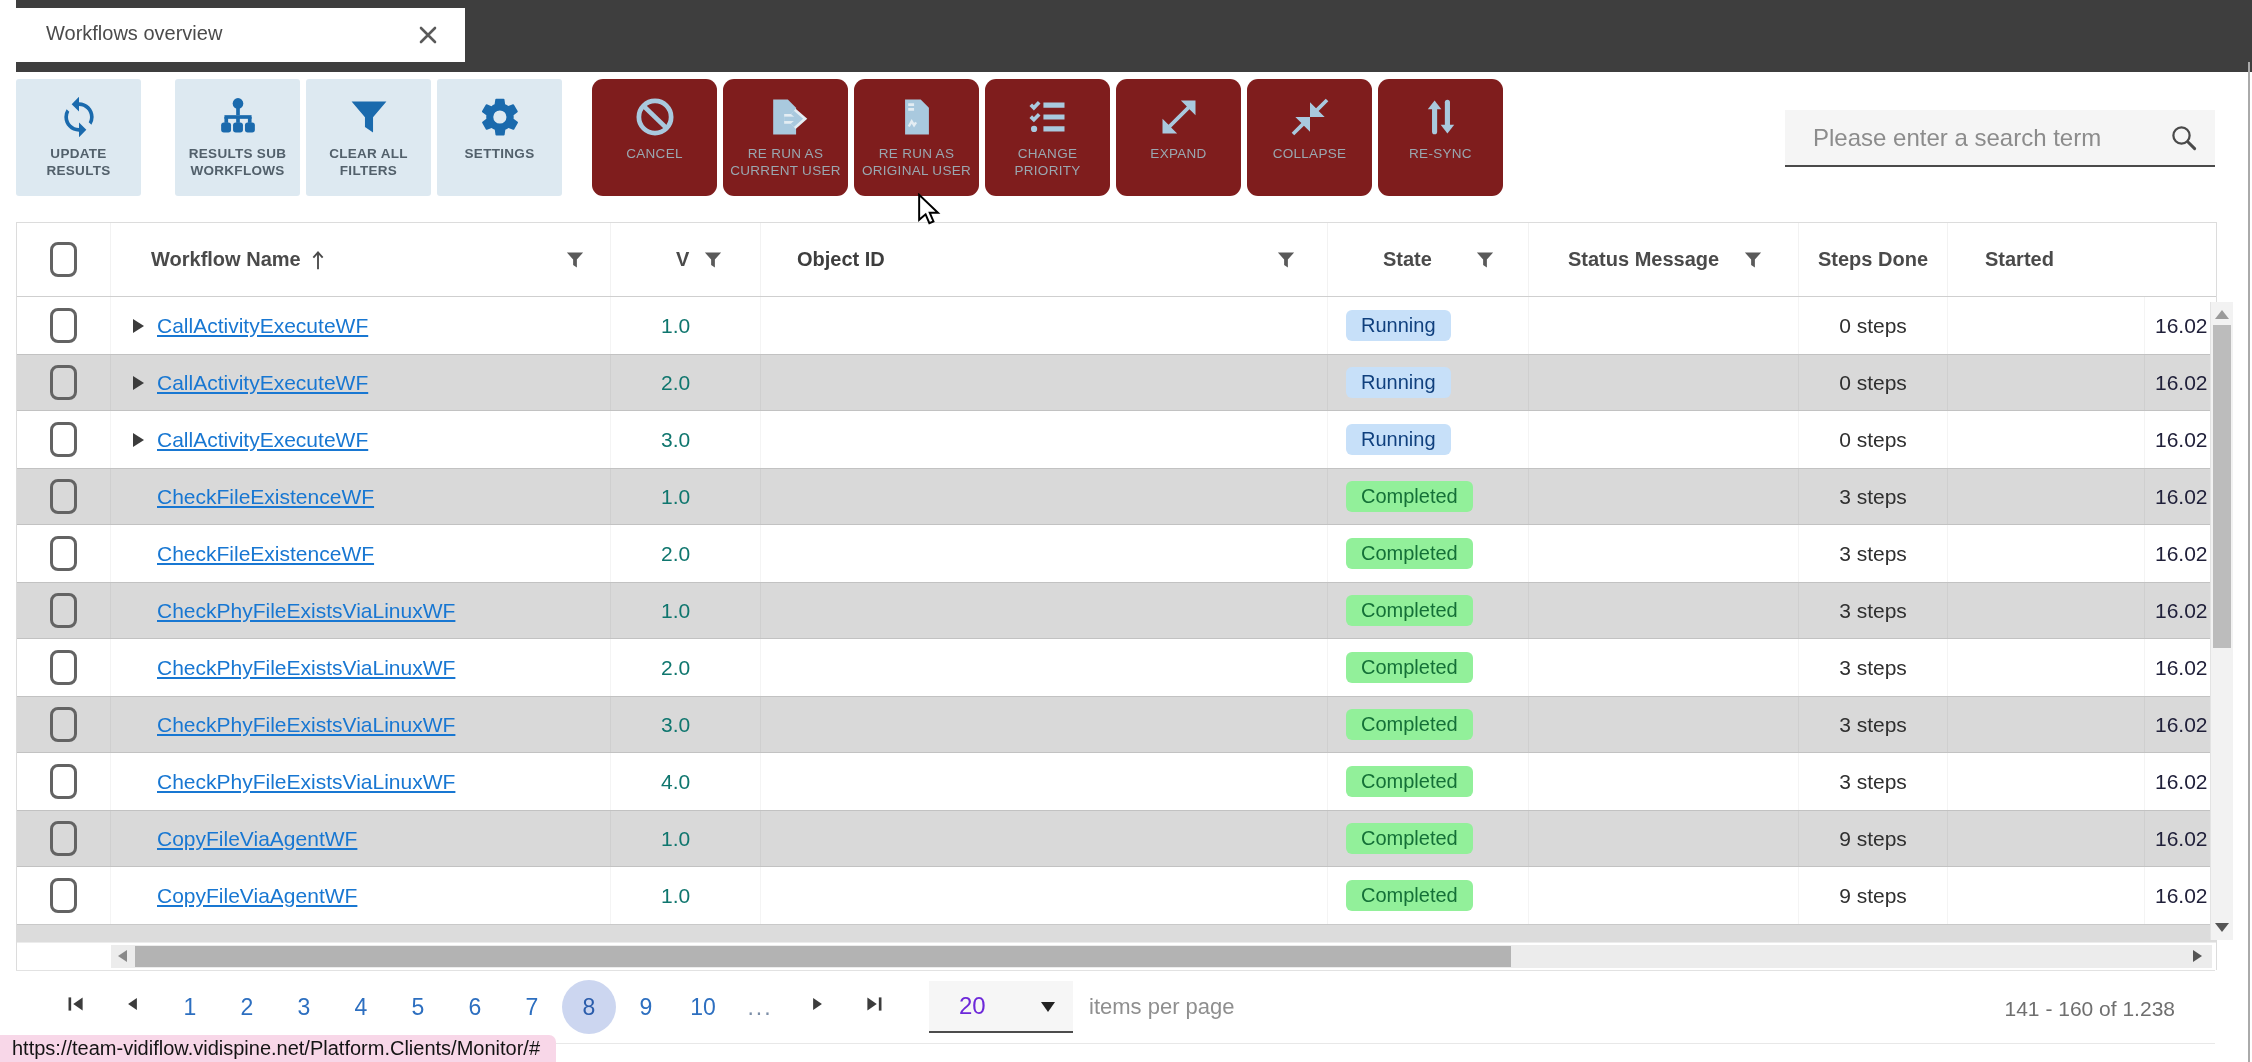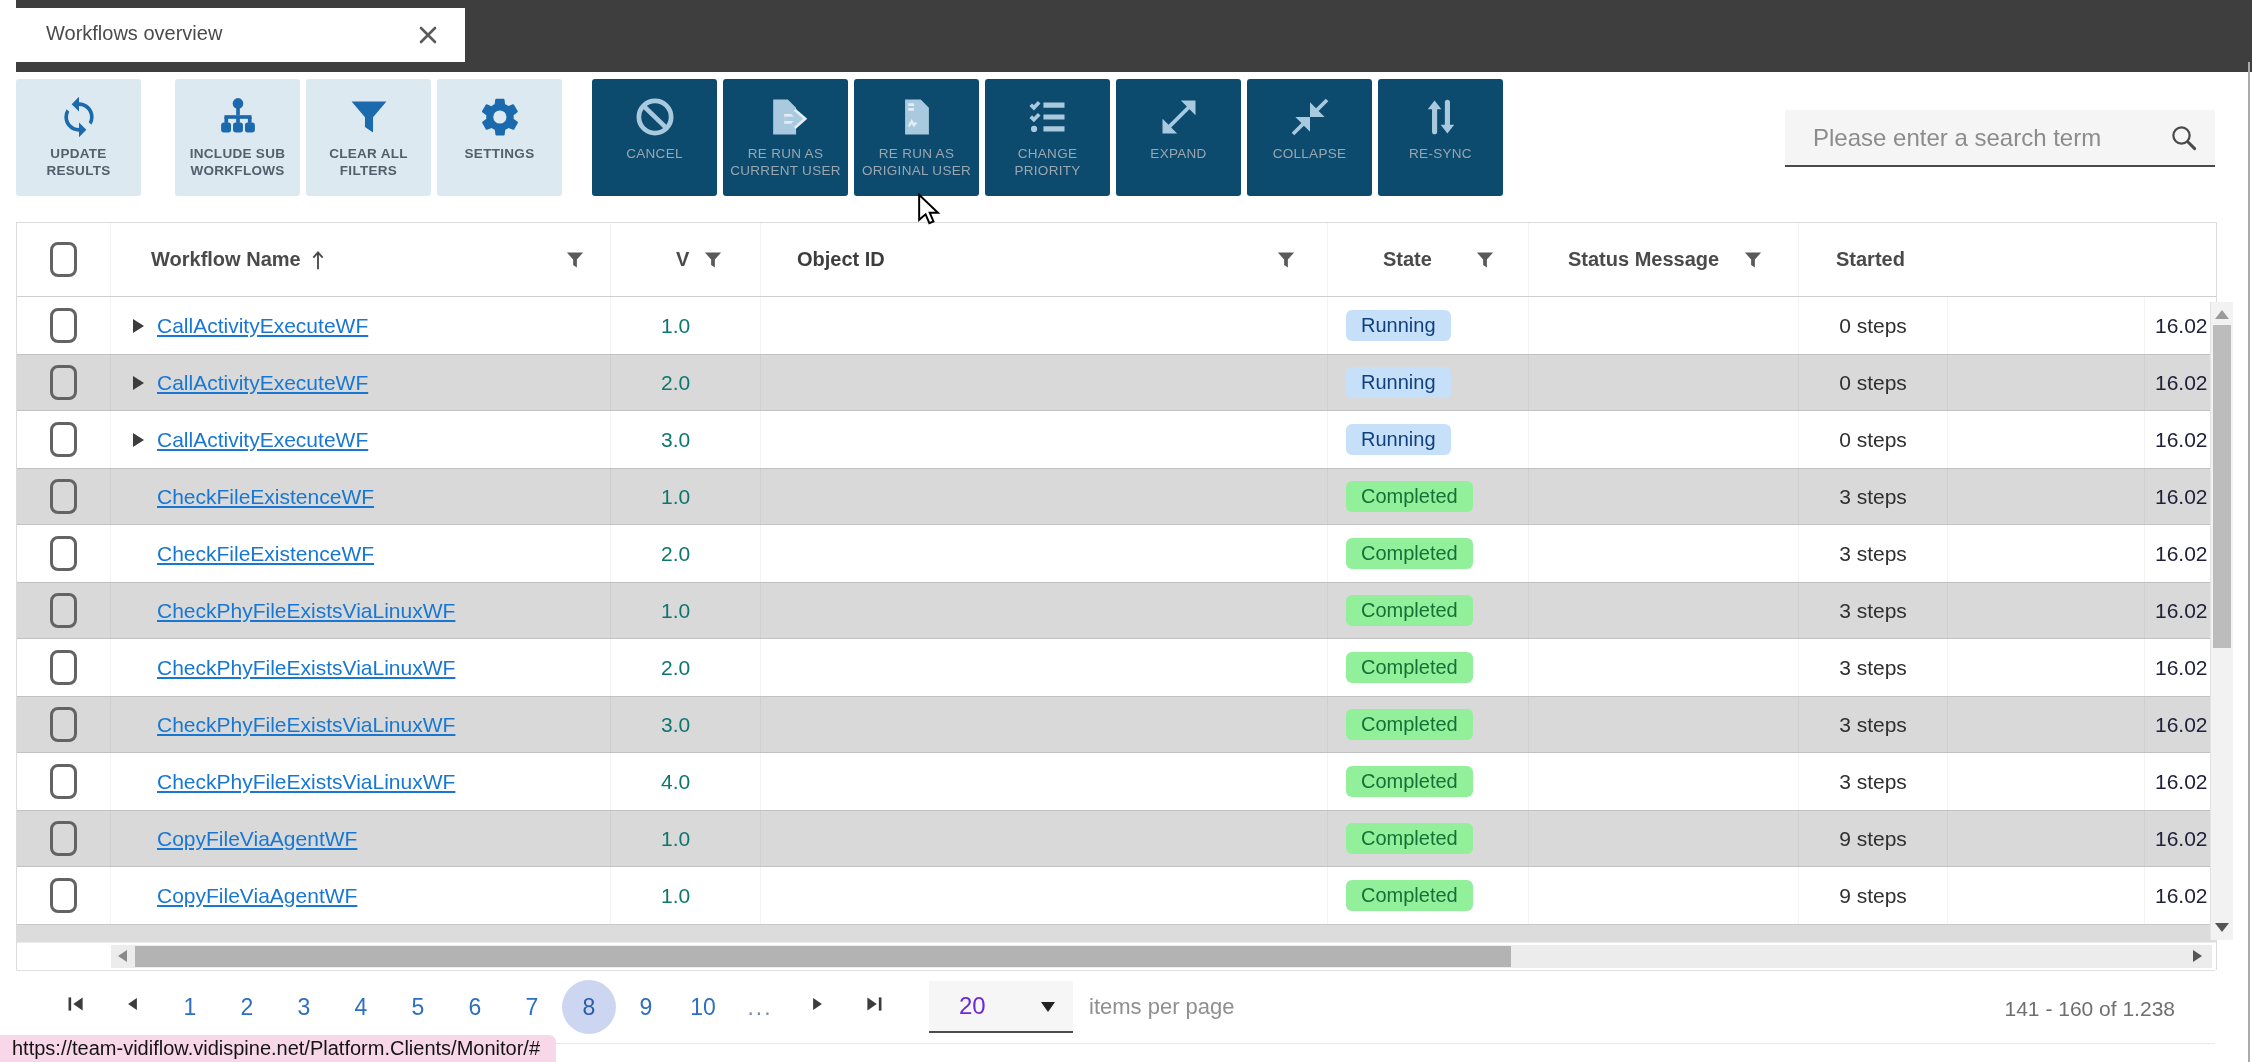--- a/index.html
+++ b/index.html
@@ -16,21 +16,21 @@
   .tb-row{position:absolute;left:16px;top:79px;display:flex;align-items:flex-start;}
   .tb-group{display:flex;gap:6px;}
   .tb-group.first .tb-btn:first-child{margin-right:28px;}
   .tb-group.disabled{margin-left:30px;}
   .tb-btn{width:125px;height:117px;background:#dde9f1;border-radius:3px;display:flex;
           flex-direction:column;align-items:center;box-sizing:border-box;cursor:pointer;}
   .tb-btn .tb-icon{margin-top:13px;height:50px;display:flex;align-items:center;justify-content:center;color:#1a6aad;}
   .tb-btn .tb-icon svg{width:44px;height:44px;}
   .tb-btn .tb-label{margin-top:3px;font-size:13.5px;line-height:17px;text-align:center;
                     color:#52606b;font-weight:600;letter-spacing:.3px;padding:0 4px;}
-  .tb-btn.off{background:#0c4a6e;cursor:default;}
+  .tb-btn.off{background:#7f1d1d;cursor:default;border-radius:11px;}
   .tb-btn.off .tb-icon{color:#a9c9de;}
   .tb-btn.off .tb-label{color:#9aa7b0;font-weight:500;}
 
   
   .searchbox{position:absolute;left:1785px;top:110px;width:430px;height:57px;background:#f5f5f5;
              border-bottom:2px solid #4a4a4a;box-sizing:border-box;}
   .searchbox input{width:100%;height:100%;border:none;outline:none;background:transparent;
                    font-family:inherit;font-size:24px;color:#333;padding:0 64px 0 28px;box-sizing:border-box;}
   .searchbox input::placeholder{color:#8c8c8c;opacity:1;}
   .search-icon{position:absolute;right:16px;top:13px;width:30px;height:30px;cursor:pointer;}
@@ -152,21 +152,21 @@
               <rect x="11" y="6.5" width="2" height="4.5"></rect>
               <rect x="4.6" y="11" width="14.8" height="2"></rect>
               <rect x="4.6" y="12" width="2" height="3.2"></rect>
               <rect x="11" y="12" width="2" height="3.2"></rect>
               <rect x="17.4" y="12" width="2" height="3.2"></rect>
               <rect x="2.8" y="15" width="5.4" height="5.4" rx="1.5"></rect>
               <rect x="9.3" y="15" width="5.4" height="5.4" rx="1.5"></rect>
               <rect x="15.8" y="15" width="5.4" height="5.4" rx="1.5"></rect>
             </svg>
           </span>
-          <span class="tb-label">INCLUDE SUB WORKFLOWS</span>
+          <span class="tb-label">RESULTS SUB WORKFLOWS</span>
         </div>
         <div class="tb-btn">
           <span class="tb-icon">
             <svg viewBox="0 0 24 24" fill="currentColor">
               <path d="M2.5 3.5h19l-7.3 8.6v8.4l-4.4-3v-5.4z"></path>
             </svg>
           </span>
           <span class="tb-label">CLEAR ALL FILTERS</span>
         </div>
         <div class="tb-btn">
@@ -303,20 +303,23 @@
             </svg>
         </span>
       </div>
       <div class="hcell h-msg">
         <span>Status Message</span>
         <span class="funnel fa f-msg">
           <svg width="20" height="20" viewBox="0 0 16 16" fill="#5a5a5a">
               <path d="M1.5 2h13l-5 5.6v6.4l-3-2V7.6z"></path>
             </svg>
         </span>
+      </div>
+      <div class="hcell h-done">
+        <span>Steps Done</span>
       </div>
       <div class="hcell h-start">
         <span>Started</span>
       </div>
     </div>
 
     <div id="grid-body">
         <div class="row">
           <div class="cell c-check">
             <span class="checkbox"></span>

